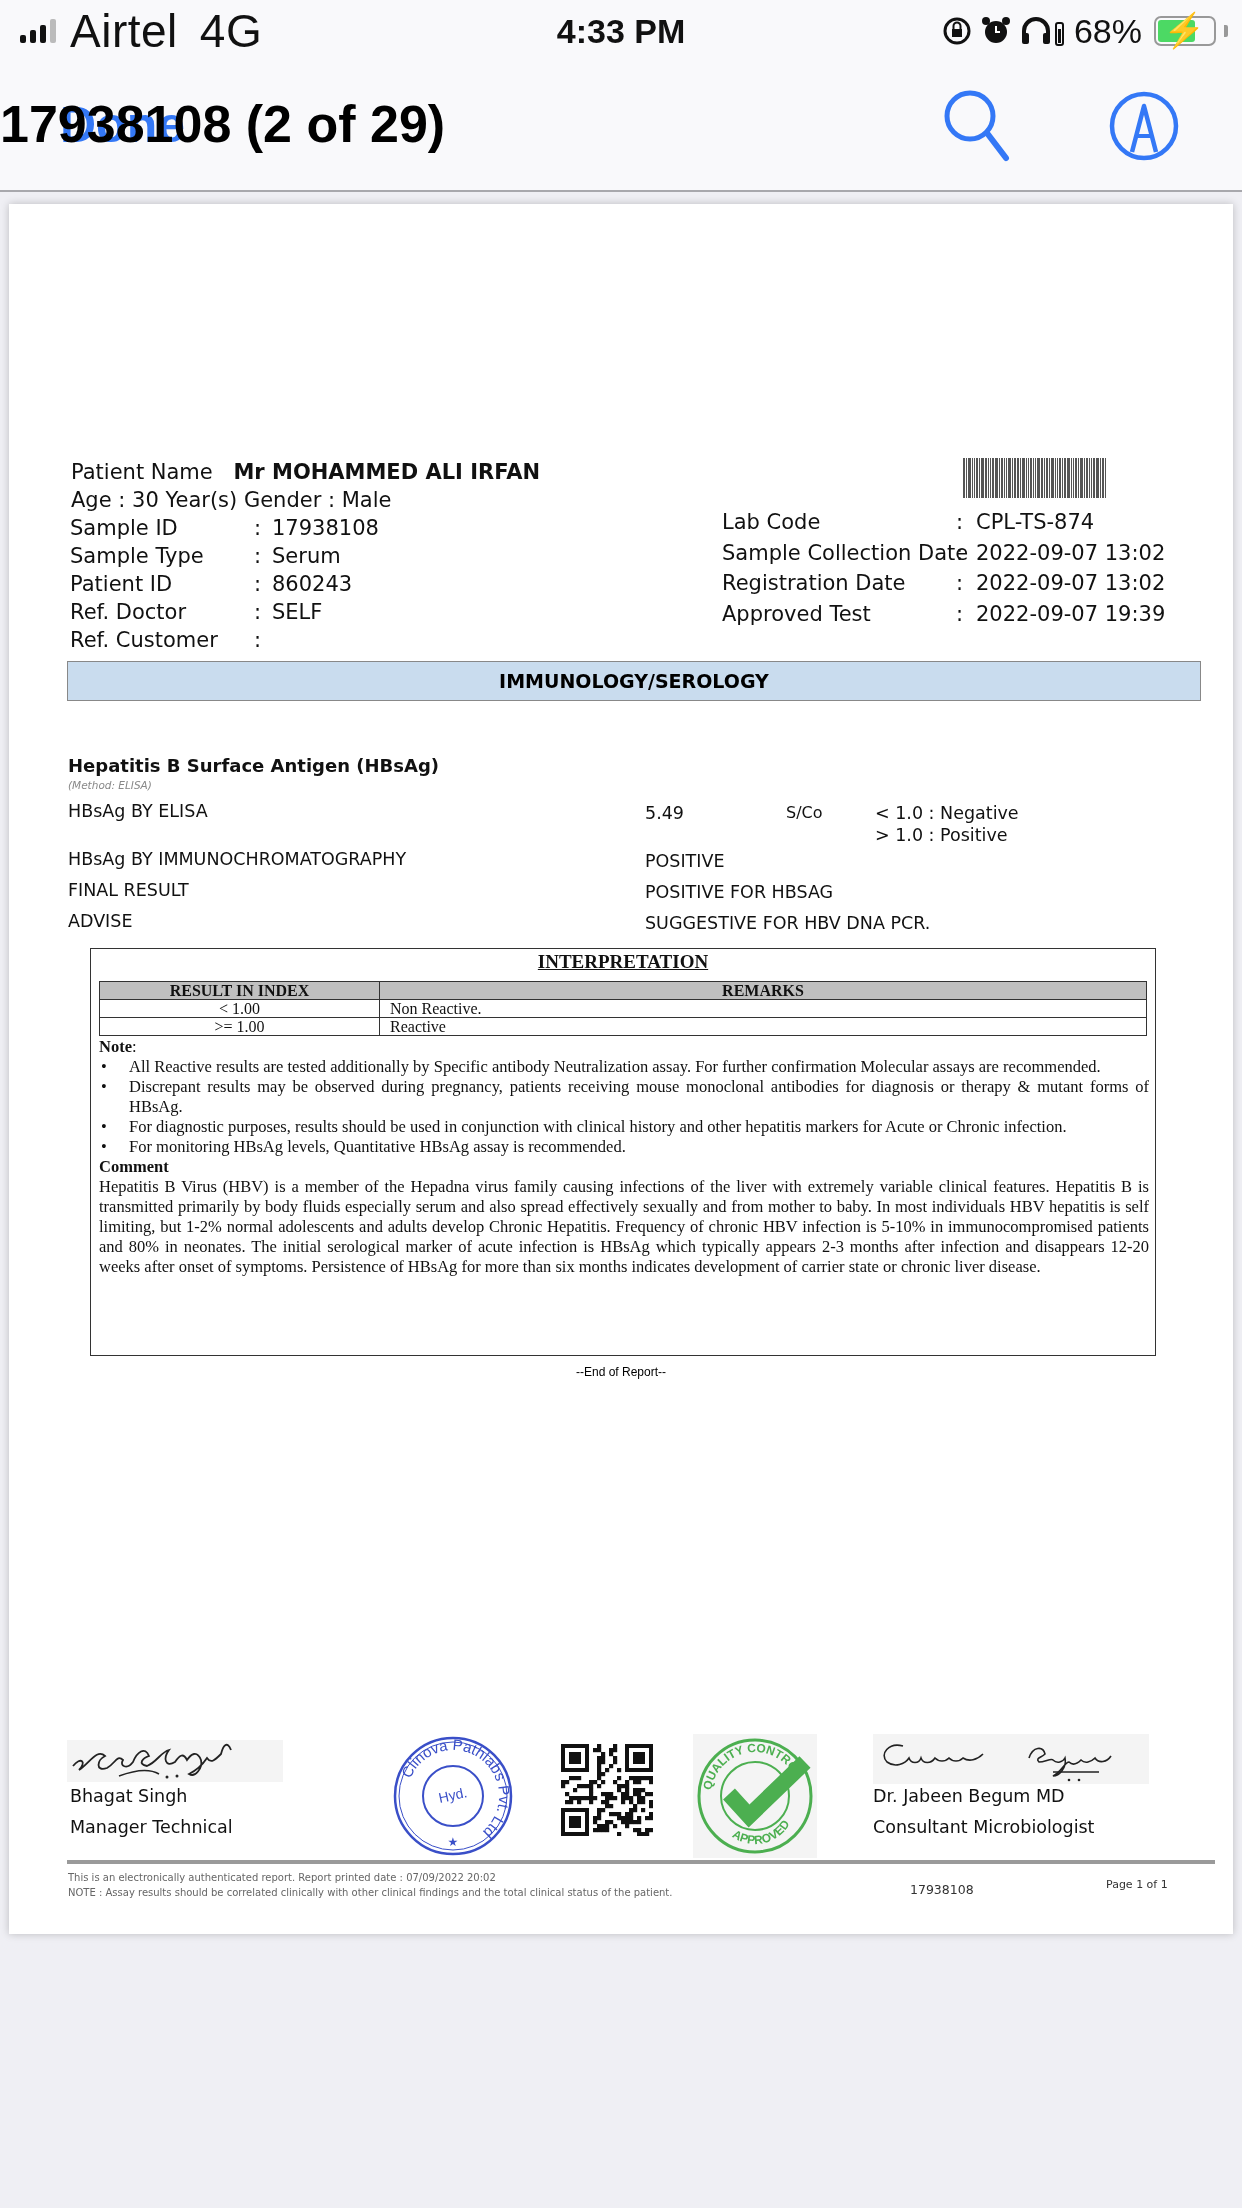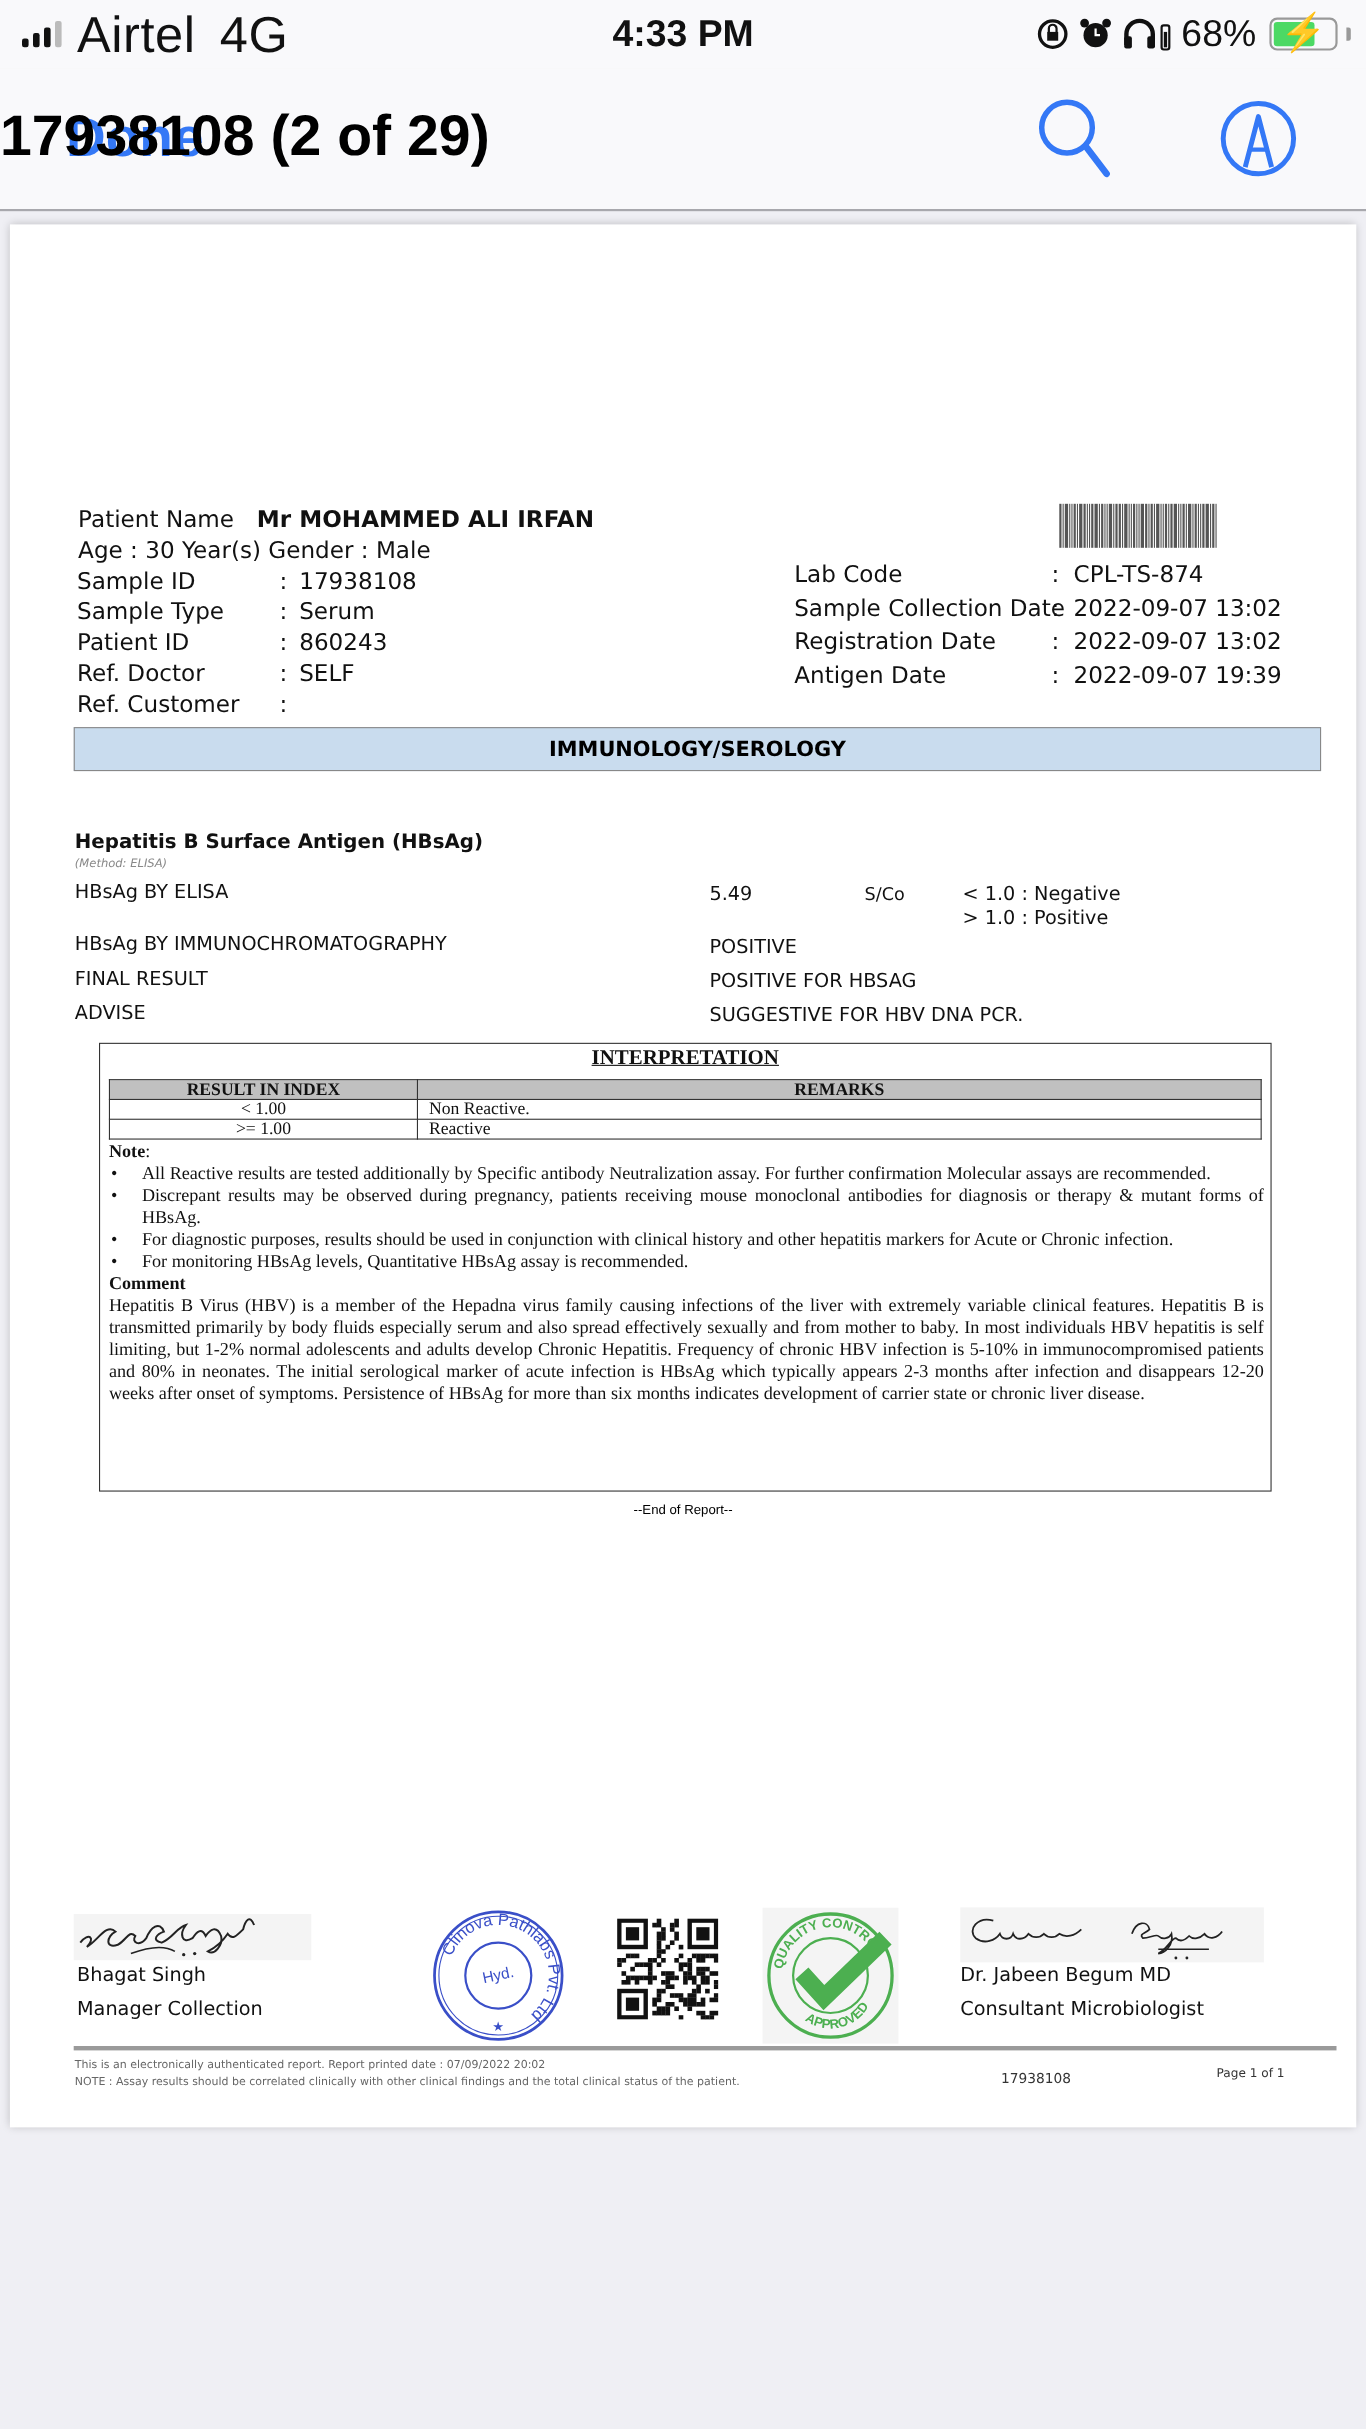--- a/index.html
+++ b/index.html
@@ -231,21 +231,21 @@
       <div class="pinfo" style="left:967px; top:306px;">CPL-TS-874</div>
 
       <div class="pinfo" style="left:713px; top:337px;">Sample Collection Date</div>
       <div class="pinfo" style="left:947px; top:337px;">:</div>
       <div class="pinfo" style="left:967px; top:337px;">2022-09-07 13:02</div>
 
       <div class="pinfo" style="left:713px; top:367px;">Registration Date</div>
       <div class="pinfo" style="left:947px; top:367px;">:</div>
       <div class="pinfo" style="left:967px; top:367px;">2022-09-07 13:02</div>
 
-      <div class="pinfo" style="left:713px; top:398px;">Antigen  Date</div>
+      <div class="pinfo" style="left:713px; top:398px;">Approved  Test</div>
       <div class="pinfo" style="left:947px; top:398px;">:</div>
       <div class="pinfo" style="left:967px; top:398px;">2022-09-07 19:39</div>
     </div>
 
     <div class="section-bar section-title">IMMUNOLOGY/SEROLOGY</div>
 
 
     <div class="row-text" style="left:59px; top:551px; font-weight:700; font-size:18px;">Hepatitis B Surface Antigen (HBsAg)</div>
     <div class="row-text" style="left:59px; top:575px; font-size:10.5px; font-style:italic; color:#888;">(Method: ELISA)</div>
 
@@ -304,21 +304,21 @@
 
     <div class="sig" style="left:58px; top:1536px; width:216px; height:42px;">
       <svg viewBox="0 0 216 42">
         <path d="M6 26 c8 -10 14 -4 6 4 c10 -6 18 -22 26 -14 c-8 4 -10 16 2 12 c8 -4 10 -14 16 -8 c-4 6 4 10 10 2 c4 -10 12 -16 16 -6 c-6 2 -12 8 -2 10 c10 -4 14 -14 22 -16 c-6 8 -4 18 6 12 c4 -6 8 -10 12 -2 c4 -6 10 -10 14 0 c2 8 -6 18 -12 14 c8 -4 14 -10 18 -16 c4 6 8 2 14 -4 c2 -8 6 -14 10 -4" fill="none" stroke="#222" stroke-width="1.8"></path>
         <path d="M52 36 c16 -6 30 -8 40 -2" fill="none" stroke="#222" stroke-width="1.5"></path>
         <circle cx="100" cy="37" r="1.5" fill="#222"></circle>
           <circle cx="110" cy="36" r="1.5" fill="#222"></circle>
       </svg>
     </div>
     <div class="sig-name" style="left:61px; top:1582px;">Bhagat Singh</div>
-    <div class="sig-name" style="left:61px; top:1613px;">Manager Collection</div>
+    <div class="sig-name" style="left:61px; top:1613px;">Manager Technical</div>
 
     <svg class="stamp" style="left:382px; top:1530px;" width="124" height="124" viewBox="0 0 124 124">
       <defs>
           <path id="ring" d="M62 62 m-46 0 a46 46 0 1 1 92 0 a46 46 0 1 1 -92 0"></path>
         </defs>
       <circle cx="62" cy="62" r="58" fill="none" stroke="#3a4fc8" stroke-width="2.5"></circle>
       <circle cx="62" cy="62" r="54" fill="none" stroke="#3a4fc8" stroke-width="1"></circle>
       <circle cx="62" cy="62" r="30" fill="none" stroke="#3a4fc8" stroke-width="2"></circle>
       <text font-size="15" fill="#3a4fc8" font-family="Liberation Sans, sans-serif"><textPath href="#ring" startOffset="6%" id="stamp-ring-text">Clinova Pathlabs Pvt. Ltd</textPath></text>
       <text x="62" y="66" text-anchor="middle" font-size="14" fill="#3a4fc8" font-family="Liberation Sans, sans-serif" id="stamp-center-text" transform="rotate(-12 62 62)">Hyd.</text>

